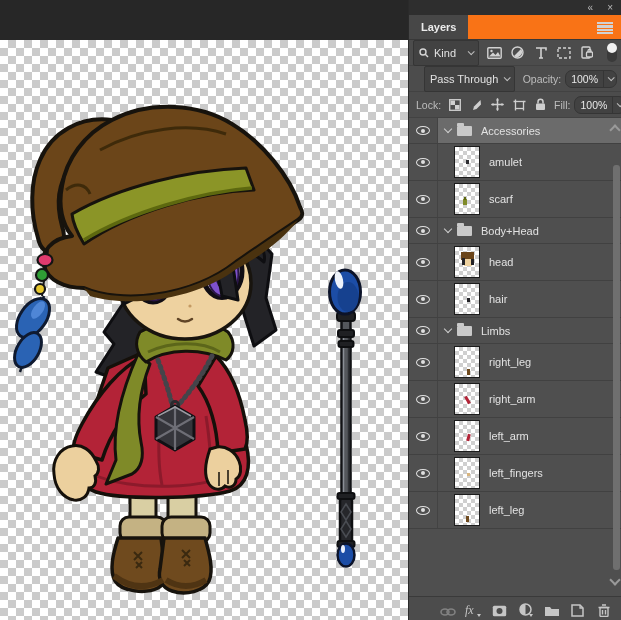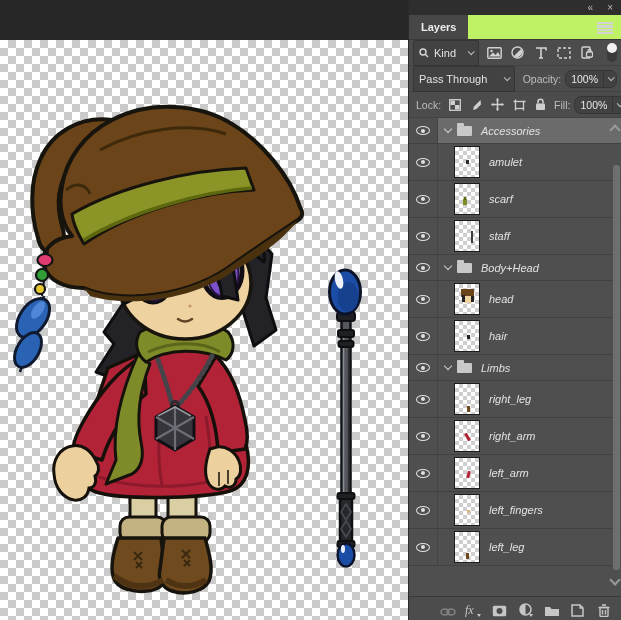--- a/index.html
+++ b/index.html
@@ -11,45 +11,45 @@
   .canvas-topbar { position: absolute; left: 0; top: 0; width: 100%; height: 40px; background: #272727; }
   .checker-bg { position: absolute; left: 0; top: 40px; width: 100%; height: 580px;
     background: conic-gradient(#cbcbcb 25%, #ffffff 0 50%, #cbcbcb 0 75%, #ffffff 0);
     background-size: 16px 16px; }
   svg.art { position: absolute; left: 0; top: 0; width: 408px; height: 620px; }
 
   
   .panel { position: absolute; left: 408px; top: 0; width: 213px; height: 620px; background: #4c4c4c; border-left: 1px solid #2a2a2a; font-size: 11px; color: #d6d6d6; }
   .panel-strip { height: 15px; background: #2e2e2e; display: flex; justify-content: flex-end; align-items: center; gap: 14px; padding-right: 8px; color: #b9b9b9; font-size: 10px; }
   .panel-strip span { cursor: pointer; line-height: 10px; }
-  .tab-bar { height: 25px; background: #bef264; display: flex; align-items: stretch; position: relative; border-bottom: 1px solid #383838; }
+  .tab-bar { height: 25px; background: #f97316; display: flex; align-items: stretch; position: relative; border-bottom: 1px solid #383838; }
   .tab { background: #474747; padding: 0 12px; display: flex; align-items: center; font-weight: bold; color: #ececec; font-size: 11px; }
   .menu-icon { position: absolute; right: 8px; top: 7px; width: 16px; height: 12px;
     background: repeating-linear-gradient(to bottom, #d2d2d2 0 2px, transparent 2px 3.5px); cursor: pointer; }
 
   .ctrl-row { height: 26px; display: flex; align-items: center; padding: 0 4px; background: #4c4c4c; border-bottom: 1px solid #424242; }
   .dd { background: #424242; border: 1px solid #353535; border-radius: 2px; height: 26px; display: flex; align-items: center; padding: 0 5px; gap: 5px; color: #e2e2e2; cursor: pointer; }
   .dd .chev-s { margin-left: auto; }
   .chev-s { width: 5px; height: 5px; border-right: 1.5px solid #bdbdbd; border-bottom: 1.5px solid #bdbdbd; transform: rotate(45deg) translateY(-1px); display: inline-block; }
   .kind-dd { width: 66px; }
-  .blend-dd { width: 112px; }
+  .blend-dd { width: 112px; margin-left: 11px; }
   .filter-icons { display: flex; align-items: center; gap: 6px; margin-left: 7px; flex: 1; }
   .ficon { width: 17px; height: 17px; display: flex; align-items: center; justify-content: center; cursor: pointer; }
   .toggle-pill { width: 10px; height: 18px; background: #3a3a3a; border-radius: 5px; position: relative; margin-left: auto; cursor: pointer; }
   .toggle-pill::after { content: ""; position: absolute; top: -1px; left: 0; width: 10px; height: 10px; background: #f2f2f2; border-radius: 50%; }
 
   .lbl { color: #bdbdbd; font-size: 10.5px; }
   .valbox { display: flex; align-items: center; background: #424242; border: 1px solid #353535; border-radius: 7px; height: 18px; margin-left: 4px; cursor: pointer; }
   .valbox .v { padding: 0 5px; color: #e8e8e8; font-size: 10.5px; }
   .valbox .cb { width: 13px; align-self: stretch; border-left: 1px solid #353535; display: flex; align-items: center; justify-content: center; }
   .lock-icons { display: flex; align-items: center; gap: 9px; margin: 0 8px; }
   .lock-icons svg { cursor: pointer; }
 
   
-  .layer-list { position: relative; height: 478px; overflow: hidden; background: #4f4f4f; font-style: italic; }
+  .layer-list { position: relative; height: 478px; overflow: hidden; background: #4f4f4f; }
   .lrow { display: flex; align-items: stretch; border-bottom: 1px solid #414141; background: #4f4f4f; cursor: pointer; }
   .lrow.group { height: 26px; }
   .lrow.layer { height: 37px; }
   .eye-cell { width: 29px; min-width: 29px; border-right: 1px solid #434343; display: flex; align-items: center; justify-content: center; }
   .eye { width: 14px; height: 9px; border: 1.6px solid #e0e0e0; border-radius: 50%; position: relative; cursor: pointer; }
   .eye::after { content: ""; position: absolute; left: 50%; top: 50%; width: 4px; height: 4px; border-radius: 50%; background: #e0e0e0; transform: translate(-50%,-50%); }
   .row-content { flex: 1; display: flex; align-items: center; }
   .lrow.selected .row-content { background: #6b6b6b; }
   .chev { width: 6px; height: 6px; border-right: 1.8px solid #cfcfcf; border-bottom: 1.8px solid #cfcfcf; transform: rotate(45deg); margin: -3px 6px 0 7px; cursor: pointer; }
   .folder { width: 15px; height: 10px; background: #c9c9c9; border-radius: 1px; position: relative; margin-right: 9px; }
@@ -307,31 +307,20 @@
           <span class="eye"></span>
         </div>
         <div class="row-content">
           <span class="thumb">
             <span class="mk" style="left: 8px; top: 15px; width: 4px; height: 6px; background: rgb(127, 138, 40);"></span>
             <span class="mk" style="left: 9px; top: 13px; width: 2px; height: 3px; background: rgb(93, 104, 15);"></span>
           </span>
           <span class="lname">scarf</span>
         </div>
       </div>
-      <div class="lrow layer">
-        <div class="eye-cell">
-          <span class="eye"></span>
-        </div>
-        <div class="row-content">
-          <span class="thumb">
-            <span class="mk" style="left: 16px; top: 10px; width: 2px; height: 12px; background: rgb(58, 61, 66);"></span>
-          </span>
-          <span class="lname">staff</span>
-        </div>
-      </div>
       <div class="lrow group">
         <div class="eye-cell">
           <span class="eye"></span>
         </div>
         <div class="row-content">
           <span class="chev"></span>
           <span class="folder"></span>
           <span class="lname">Body+Head</span>
         </div>
       </div>

